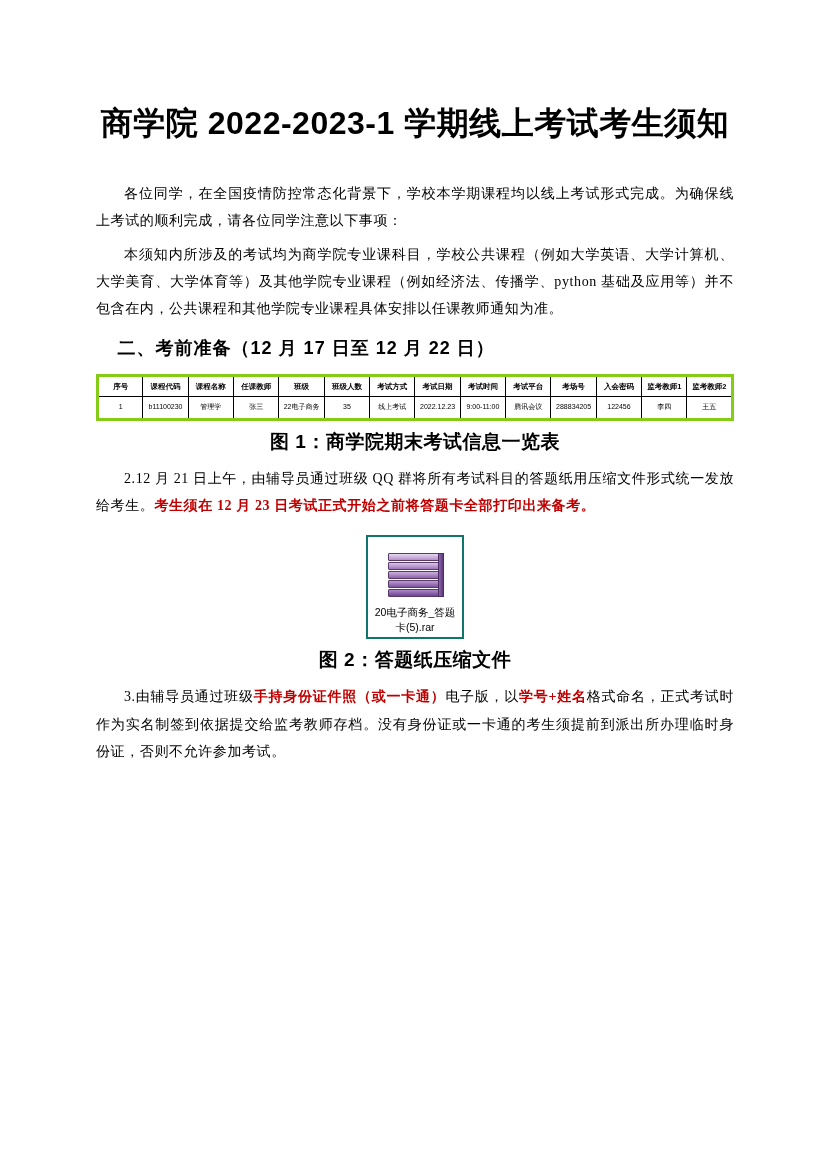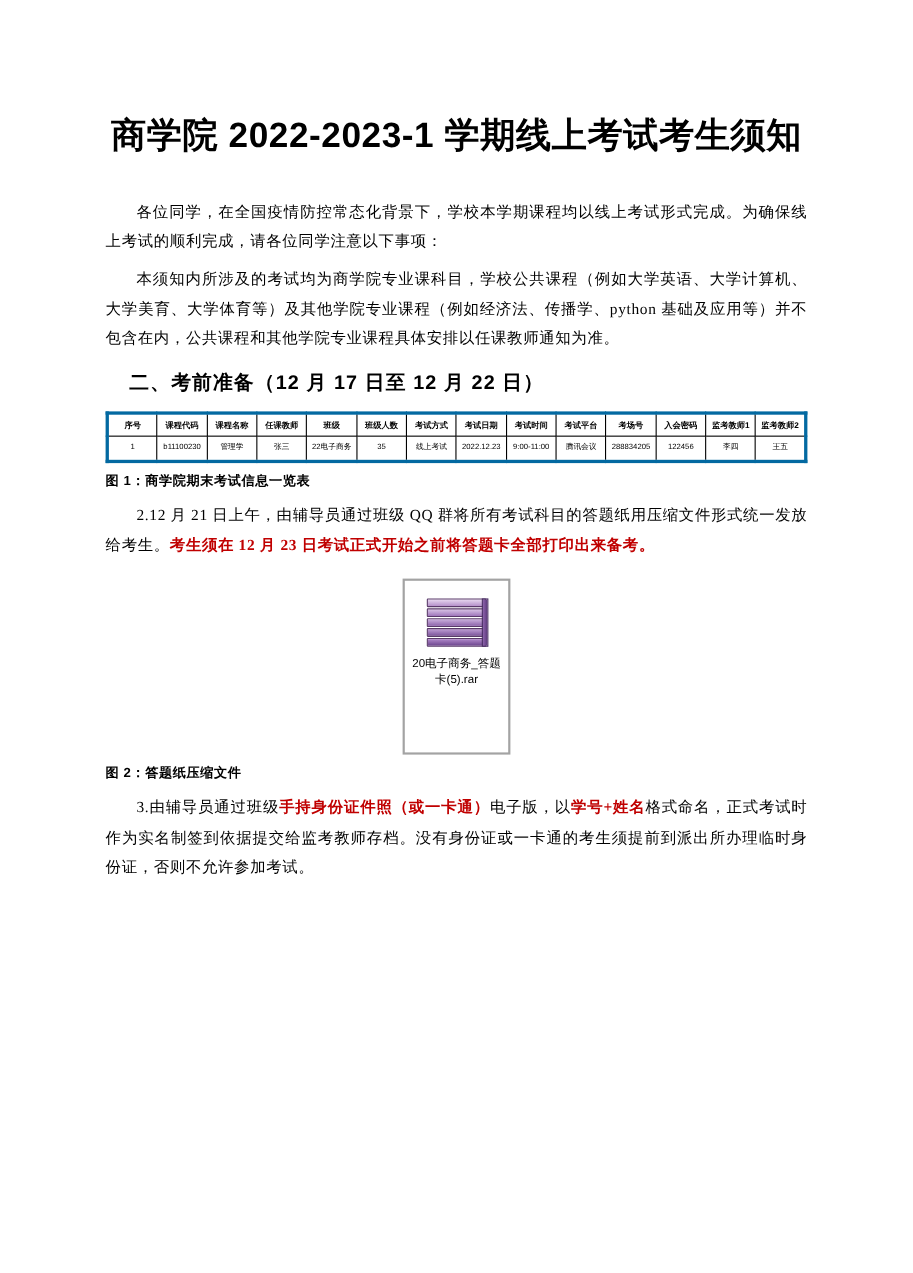--- a/index.html
+++ b/index.html
@@ -51,21 +51,21 @@
     color: #c00000;
     font-weight: bold;
   }
   .table-wrap {
     margin: 14px 0 6px 0;
     display: flex;
     justify-content: center;
   }
   table.exam-table {
     border-collapse: collapse;
-    border: 3px solid #0369a1;
+    border: 3px solid #84cc16;
     font-size: 7.5px;
     font-family: "Liberation Sans", "DejaVu Sans", sans-serif;
     width: 640px;
     table-layout: fixed;
   }
   table.exam-table th,
   table.exam-table td {
     border: 1px solid #000;
     text-align: center;
     padding: 5px 1px;
@@ -75,35 +75,36 @@
   }
   table.exam-table th {
     font-weight: bold;
     font-size: 7.5px;
   }
   table.exam-table td {
     font-size: 7px;
     padding: 6px 1px;
   }
   .fig-caption {
-    font-size: 12px;
+    text-align: center;
+    font-size: 19px;
     font-weight: bold;
     margin: 8px 0 10px 0;
     font-family: "Liberation Sans", "DejaVu Sans", sans-serif;
     letter-spacing: 0.5px;
   }
   .file-figure {
     display: flex;
     justify-content: center;
     margin: 16px 0 6px 0;
   }
   .file-box {
     width: 98px;
-    height: 160px;
-    border: 2px solid #a3a3a3;
+    height: 104px;
+    border: 2px solid #0f766e;
     background: #ffffff;
     display: flex;
     flex-direction: column;
     align-items: center;
     justify-content: flex-start;
     padding-top: 14px;
     box-sizing: border-box;
   }
   .rar-icon {
     width: 54px;

